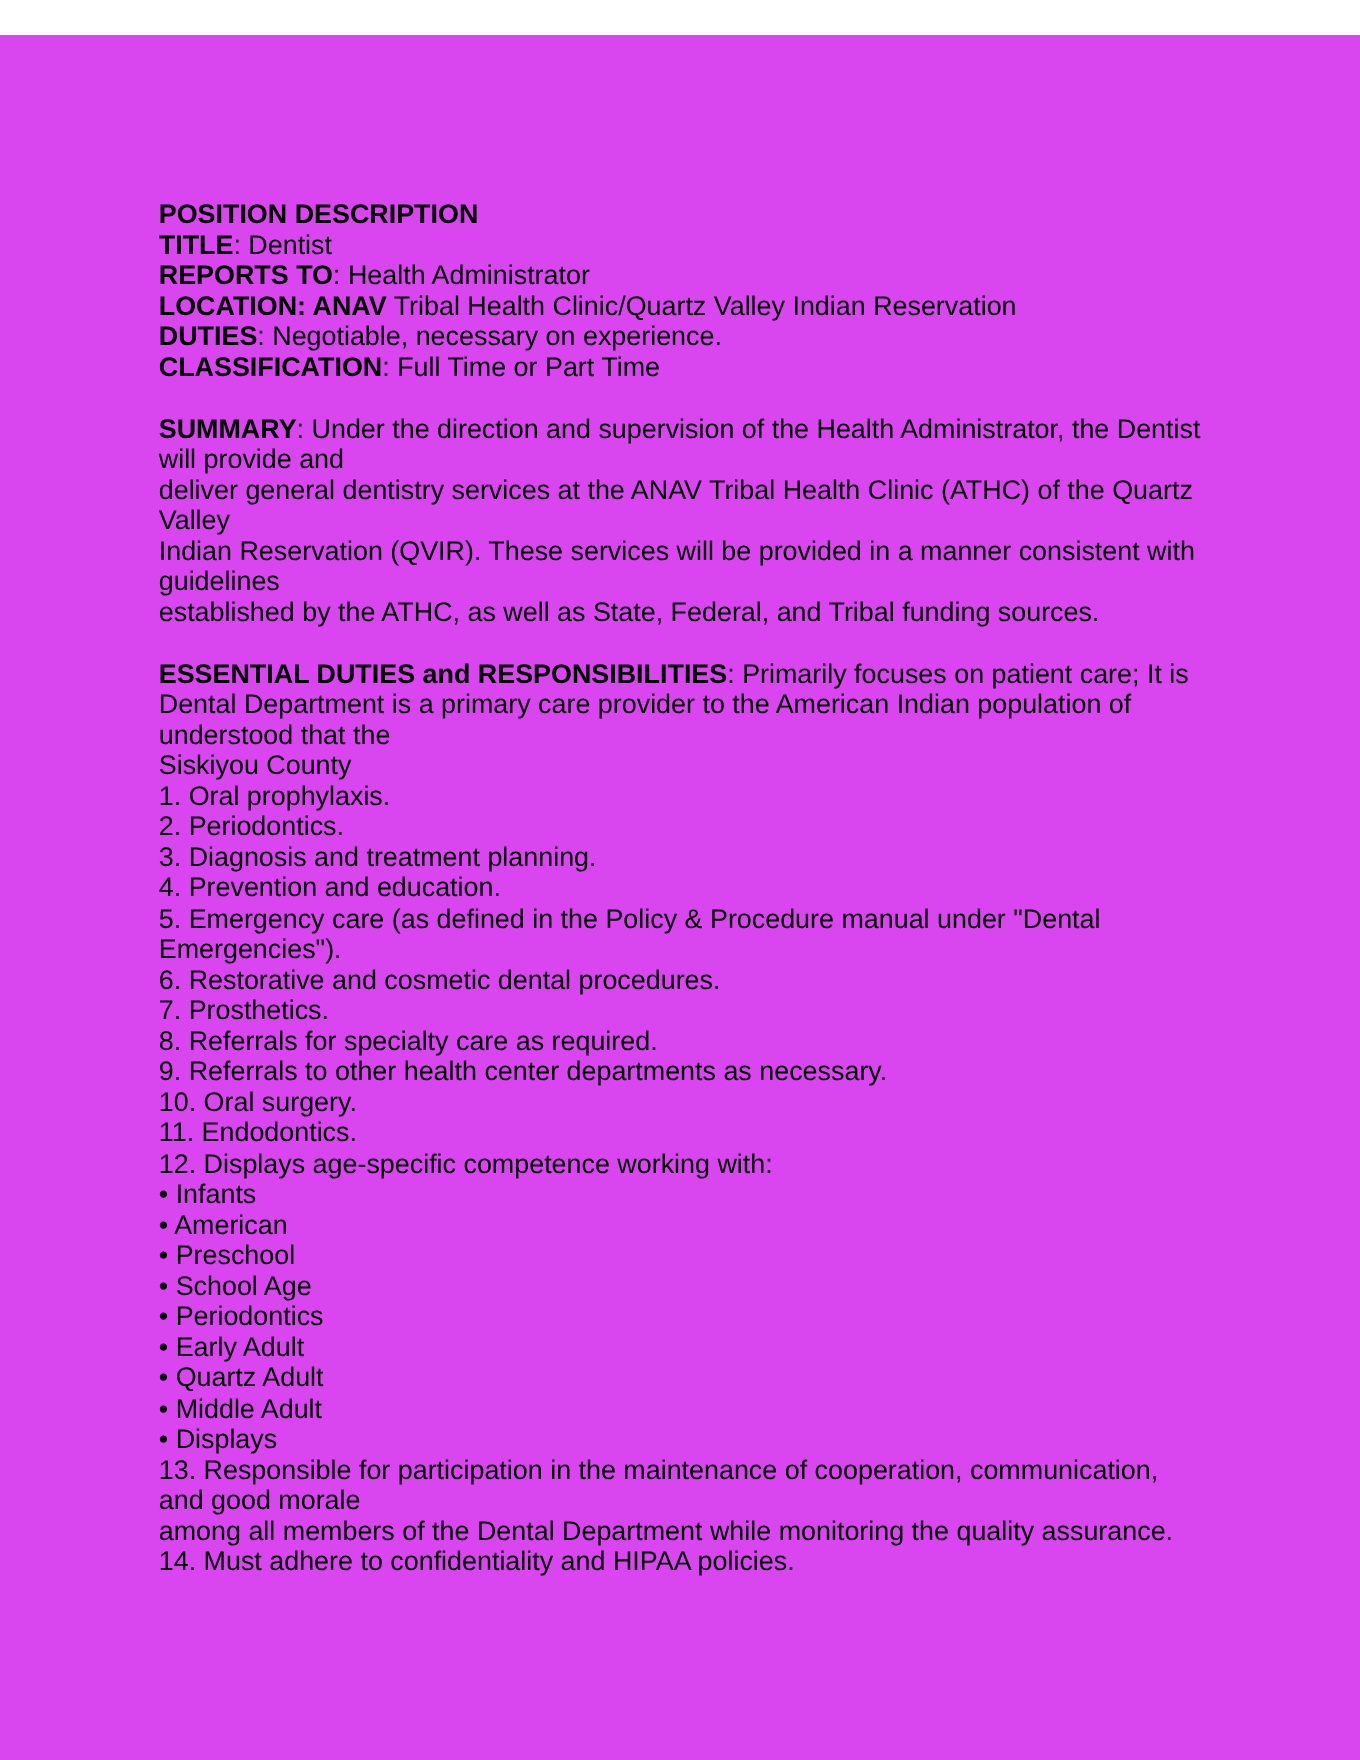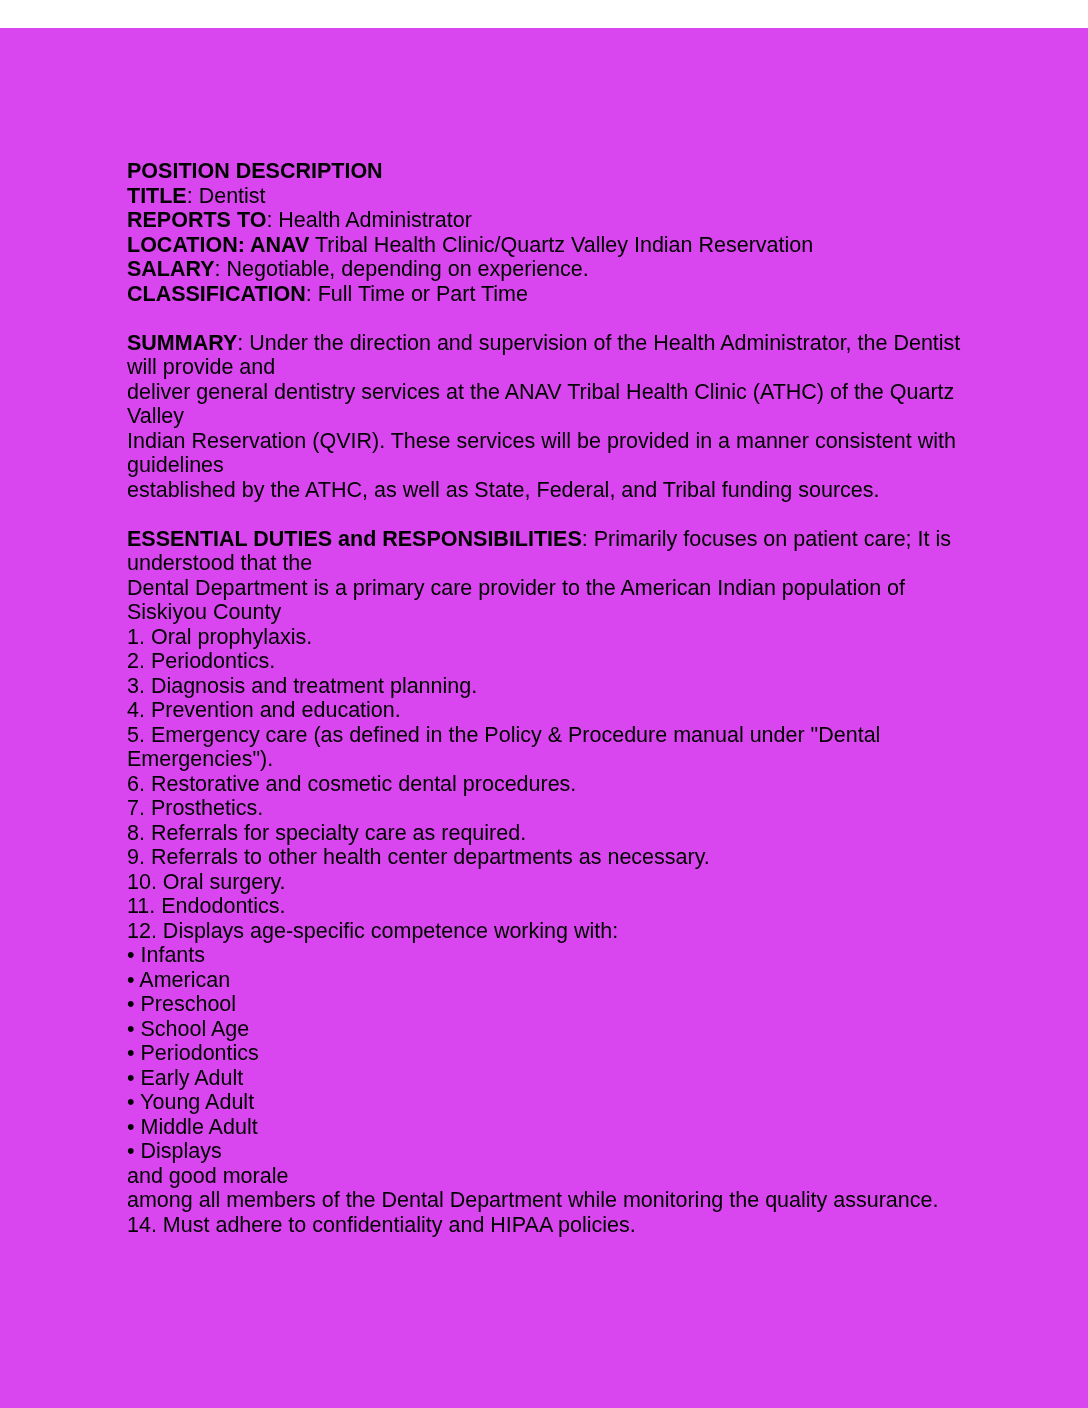--- a/index.html
+++ b/index.html
@@ -35,54 +35,55 @@
 </style>
 </head>
 <body>
 
 <div class="page">
   <div class="content">
       <div class="line"><span class="bold">POSITION DESCRIPTION</span></div>
       <div class="line"><span class="bold">TITLE</span><span>: Dentist</span></div>
       <div class="line"><span class="bold">REPORTS TO</span><span>: Health Administrator</span></div>
       <div class="line"><span class="bold">LOCATION: ANAV</span><span> Tribal Health Clinic/Quartz Valley Indian Reservation</span></div>
-      <div class="line"><span class="bold">SALARY</span><span>: Negotiable, depending on experience.</span></div>
+      <div class="line"><span class="bold">DUTIES</span><span>: Negotiable, necessary on experience.</span></div>
       <div class="line"><span class="bold">CLASSIFICATION</span><span>: Full Time or Part Time</span></div>
       <div class="line">&nbsp;</div>
       <div class="line"><span class="bold">SUMMARY</span><span>: Under the direction and supervision of the Health Administrator, the Dentist</span></div>
       <div class="line"><span>will provide and</span></div>
       <div class="line"><span>deliver general dentistry services at the ANAV Tribal Health Clinic (ATHC) of the Quartz</span></div>
       <div class="line"><span>Valley</span></div>
       <div class="line"><span>Indian Reservation (QVIR). These services will be provided in a manner consistent with</span></div>
       <div class="line"><span>guidelines</span></div>
       <div class="line"><span>established by the ATHC, as well as State, Federal, and Tribal funding sources.</span></div>
       <div class="line">&nbsp;</div>
       <div class="line"><span class="bold">ESSENTIAL DUTIES and RESPONSIBILITIES</span><span>: Primarily focuses on patient care; It is</span></div>
+      <div class="line"><span>Dental Department is a primary care provider to the American Indian population of</span></div>
       <div class="line"><span>understood that the</span></div>
-      <div class="line"><span>Dental Department is a primary care provider to the American Indian population of</span></div>
       <div class="line"><span>Siskiyou County</span></div>
       <div class="line"><span>1. Oral prophylaxis.</span></div>
       <div class="line"><span>2. Periodontics.</span></div>
       <div class="line"><span>3. Diagnosis and treatment planning.</span></div>
       <div class="line"><span>4. Prevention and education.</span></div>
       <div class="line"><span>5. Emergency care (as defined in the Policy &amp; Procedure manual under "Dental</span></div>
       <div class="line"><span>Emergencies").</span></div>
       <div class="line"><span>6. Restorative and cosmetic dental procedures.</span></div>
       <div class="line"><span>7. Prosthetics.</span></div>
       <div class="line"><span>8. Referrals for specialty care as required.</span></div>
       <div class="line"><span>9. Referrals to other health center departments as necessary.</span></div>
       <div class="line"><span>10. Oral surgery.</span></div>
       <div class="line"><span>11. Endodontics.</span></div>
       <div class="line"><span>12. Displays age-specific competence working with:</span></div>
       <div class="line"><span>• Infants</span></div>
       <div class="line"><span>• American</span></div>
       <div class="line"><span>• Preschool</span></div>
       <div class="line"><span>• School Age</span></div>
       <div class="line"><span>• Periodontics</span></div>
       <div class="line"><span>• Early Adult</span></div>
-      <div class="line"><span>• Young Adult</span></div>
+      <div class="line"><span>• Quartz Adult</span></div>
       <div class="line"><span>• Middle Adult</span></div>
       <div class="line"><span>• Displays</span></div>
+      <div class="line"><span>13. Responsible for participation in the maintenance of cooperation, communication,</span></div>
       <div class="line"><span>and good morale</span></div>
       <div class="line"><span>among all members of the Dental Department while monitoring the quality assurance.</span></div>
       <div class="line"><span>14. Must adhere to confidentiality and HIPAA policies.</span></div>
     </div>
 </div>
 
 </body></html>

